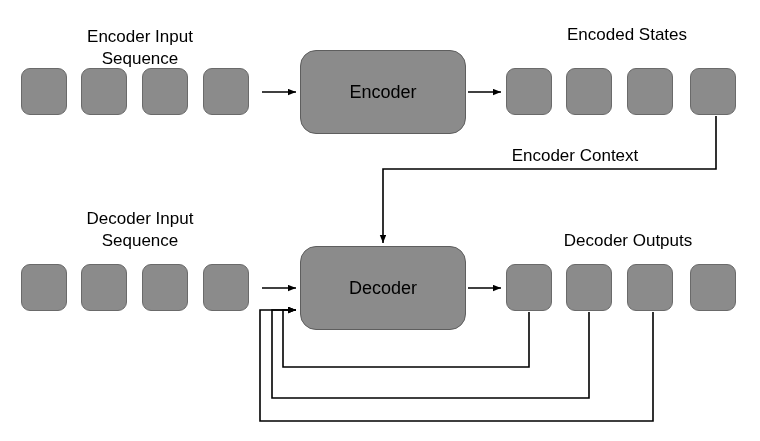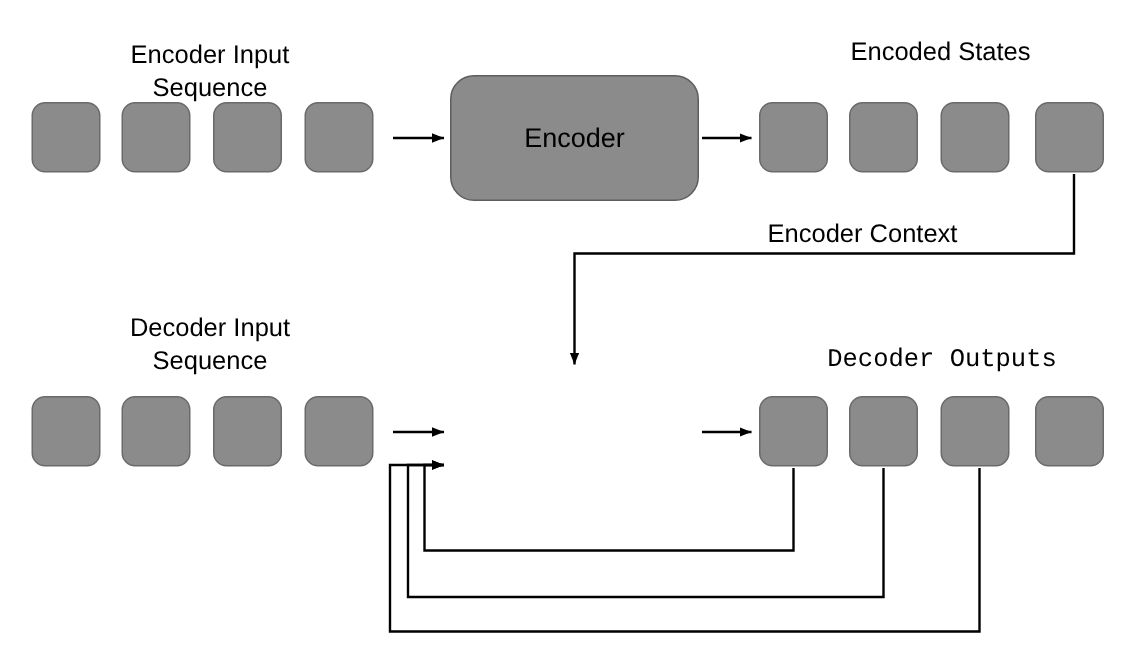--- a/index.html
+++ b/index.html
@@ -106,38 +106,39 @@
   <div class="label" style="left:55px; top:10px; width:170px;margin-top:16px;">Encoder Input
 Sequence</div>
 
   <div class="label" style="left:490px; top:145px; width:170px;">Encoder Context</div>
 
   <div class="label" style="left:527px; top:24px; width:200px;">Encoded States</div>
 
   <div class="label" style="left:55px; top:208px; width:170px;">Decoder Input
 Sequence</div>
 
-  <div class="label" style="left:528px; top:230px; width:200px;font-family:Liberation Mono, monospace;">Decoder Outputs</div>
+  <div class="label" style="left:528px; top:230px; width:200px;">Decoder Outputs</div>
 
   <div class="cell" style="left:21px;  top:68px;"></div>
   <div class="cell" style="left:81px;  top:68px;"></div>
   <div class="cell" style="left:142px; top:68px;"></div>
   <div class="cell" style="left:203px; top:68px;"></div>
 
   <div class="bigbox" style="left:300px; top:50px; width:166px; height:84px;">Encoder</div>
 
   <div class="cell" style="left:506px; top:68px;"></div>
   <div class="cell" style="left:566px; top:68px;"></div>
   <div class="cell" style="left:627px; top:68px;"></div>
   <div class="cell" style="left:690px; top:68px;"></div>
 
   <div class="cell" style="left:21px;  top:264px;"></div>
   <div class="cell" style="left:81px;  top:264px;"></div>
   <div class="cell" style="left:142px; top:264px;"></div>
   <div class="cell" style="left:203px; top:264px;"></div>
 
+  <div class="bigbox" style="left:300px; top:246px; width:166px; height:84px;">Decoder</div>
 
   <div class="cell" style="left:506px; top:264px;"></div>
   <div class="cell" style="left:566px; top:264px;"></div>
   <div class="cell" style="left:627px; top:264px;"></div>
   <div class="cell" style="left:690px; top:264px;"></div>
 
 </div>
 
 </body></html>

